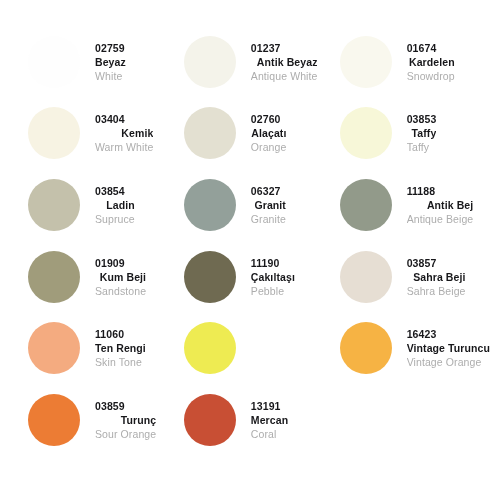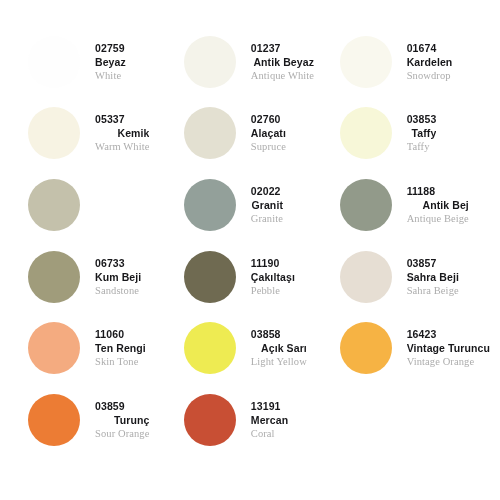--- a/index.html
+++ b/index.html
@@ -78,21 +78,20 @@
     text-align: right;
   }
 
   .swatch-name-en {
     font-size: 10.5px;
     font-weight: normal;
     color: #adadad;
     line-height: 14px;
     letter-spacing: 0.1px;
     white-space: nowrap;
-    font-family: Liberation Serif, serif;
   }
 </style>
 </head>
 <body style="background: rgb(255, 255, 255);">
 
 <div id="palette-sheet">
   <div id="swatch-grid">
       <div class="swatch-cell">
         <div class="swatch-chip" style="background: rgb(254, 254, 254);"></div>
         <div class="swatch-text">
@@ -113,64 +112,69 @@
         <div class="swatch-chip" style="background: rgb(249, 248, 238);"></div>
         <div class="swatch-text">
           <div class="swatch-code">01674</div>
           <div class="swatch-name-tr">Kardelen</div>
           <div class="swatch-name-en">Snowdrop</div>
         </div>
       </div>
       <div class="swatch-cell">
         <div class="swatch-chip" style="background: rgb(247, 243, 227);"></div>
         <div class="swatch-text">
-          <div class="swatch-code">05337</div>
+          <div class="swatch-code">03404</div>
           <div class="swatch-name-tr">Kemik</div>
           <div class="swatch-name-en">Warm White</div>
         </div>
       </div>
       <div class="swatch-cell">
         <div class="swatch-chip" style="background: rgb(227, 224, 209);"></div>
         <div class="swatch-text">
           <div class="swatch-code">02760</div>
           <div class="swatch-name-tr">Alaçatı</div>
-          <div class="swatch-name-en">Supruce</div>
+          <div class="swatch-name-en">Orange</div>
         </div>
       </div>
       <div class="swatch-cell">
         <div class="swatch-chip" style="background: rgb(247, 247, 216);"></div>
         <div class="swatch-text">
           <div class="swatch-code">03853</div>
           <div class="swatch-name-tr">Taffy</div>
           <div class="swatch-name-en">Taffy</div>
         </div>
       </div>
       <div class="swatch-cell">
         <div class="swatch-chip" style="background: rgb(196, 193, 171);"></div>
+        <div class="swatch-text">
+          <div class="swatch-code">03854</div>
+          <div class="swatch-name-tr">Ladin</div>
+          <div class="swatch-name-en">Supruce</div>
+        </div>
       </div>
       <div class="swatch-cell">
         <div class="swatch-chip" style="background: rgb(147, 160, 154);"></div>
         <div class="swatch-text">
-          <div class="swatch-code">02022</div>
+          <div class="swatch-code">06327</div>
           <div class="swatch-name-tr">Granit</div>
           <div class="swatch-name-en">Granite</div>
         </div>
       </div>
       <div class="swatch-cell">
         <div class="swatch-chip" style="background: rgb(146, 154, 138);"></div>
         <div class="swatch-text">
           <div class="swatch-code">11188</div>
           <div class="swatch-name-tr">Antik Bej</div>
           <div class="swatch-name-en">Antique Beige</div>
         </div>
       </div>
       <div class="swatch-cell">
         <div class="swatch-chip" style="background: rgb(160, 156, 123);"></div>
         <div class="swatch-text">
-          <div class="swatch-code">06733</div>
+          <div class="swatch-code">01909</div>
           <div class="swatch-name-tr">Kum Beji</div>
           <div class="swatch-name-en">Sandstone</div>
         </div>
       </div>
       <div class="swatch-cell">
         <div class="swatch-chip" style="background: rgb(111, 106, 81);"></div>
         <div class="swatch-text">
           <div class="swatch-code">11190</div>
           <div class="swatch-name-tr">Çakıltaşı</div>
           <div class="swatch-name-en">Pebble</div>
@@ -187,25 +191,20 @@
       <div class="swatch-cell">
         <div class="swatch-chip" style="background: rgb(244, 171, 128);"></div>
         <div class="swatch-text">
           <div class="swatch-code">11060</div>
           <div class="swatch-name-tr">Ten Rengi</div>
           <div class="swatch-name-en">Skin Tone</div>
         </div>
       </div>
       <div class="swatch-cell">
         <div class="swatch-chip" style="background: rgb(238, 235, 82);"></div>
-        <div class="swatch-text">
-          <div class="swatch-code">03858</div>
-          <div class="swatch-name-tr">Açık Sarı</div>
-          <div class="swatch-name-en">Light Yellow</div>
-        </div>
       </div>
       <div class="swatch-cell">
         <div class="swatch-chip" style="background: rgb(246, 179, 68);"></div>
         <div class="swatch-text">
           <div class="swatch-code">16423</div>
           <div class="swatch-name-tr">Vintage Turuncu</div>
           <div class="swatch-name-en">Vintage Orange</div>
         </div>
       </div>
       <div class="swatch-cell">

